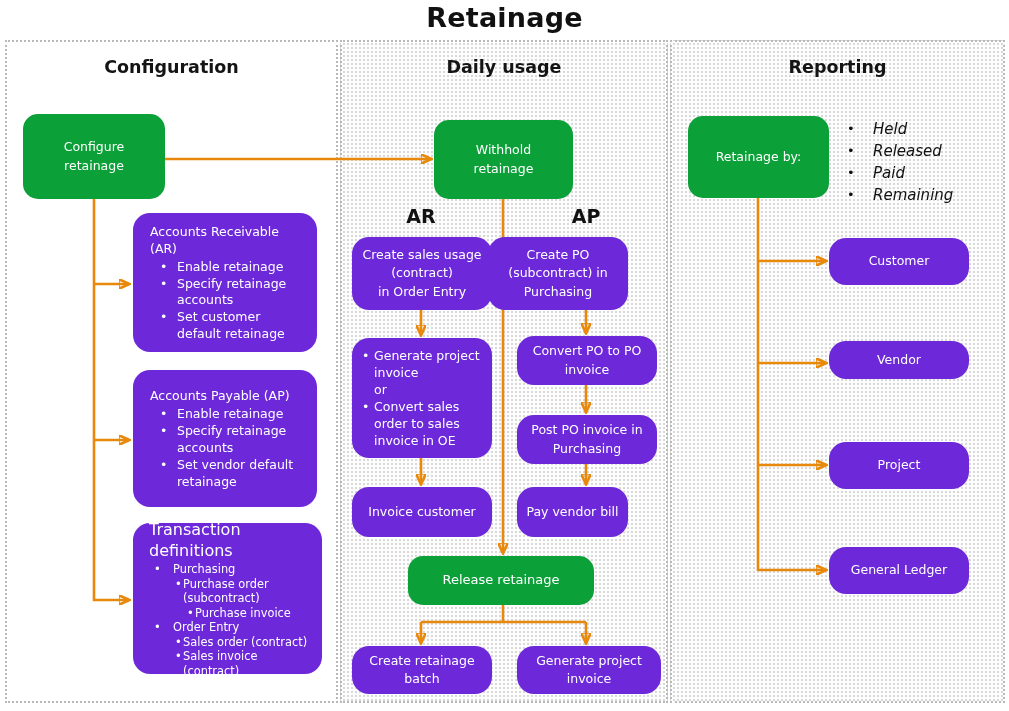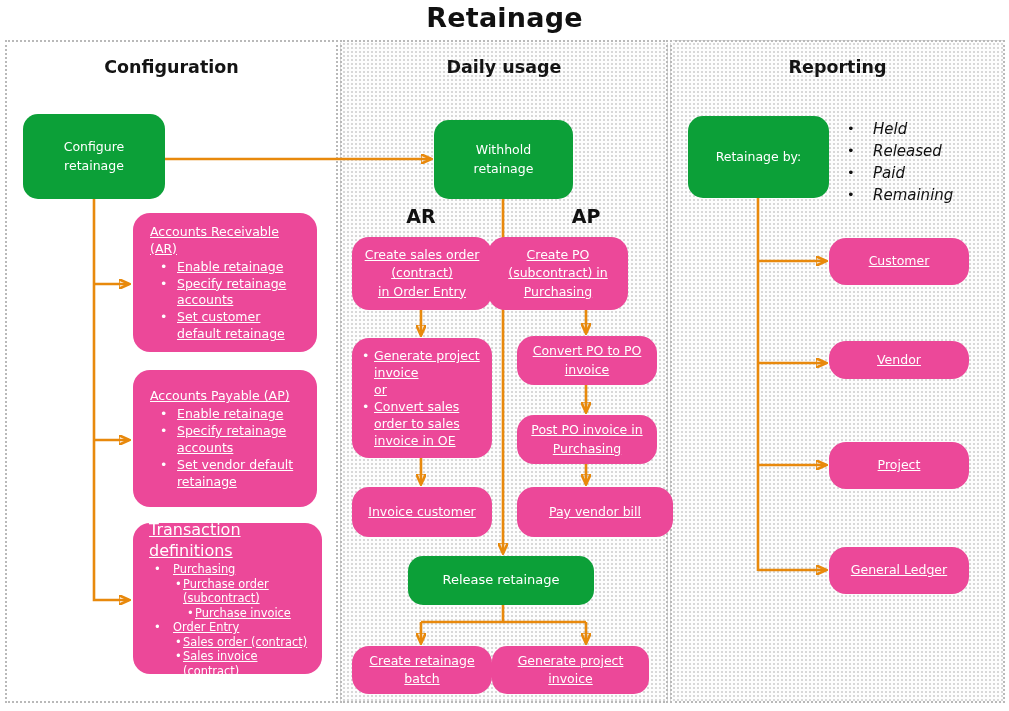--- a/index.html
+++ b/index.html
@@ -21,21 +21,21 @@
   .col-header { position:absolute; top:15px; left:0; width:100%; text-align:center;
     font-size:17.5px; font-weight:bold; color:#141414; }
 
   svg.connectors { position:absolute; left:0; top:0; z-index:2; pointer-events:none; }
   svg.connectors path { stroke:#E8890C; stroke-width:2.6; fill:none; }
 
   .node { position:absolute; z-index:3; color:#fff; display:flex; flex-direction:column;
     justify-content:center; }
   .node.centered { align-items:center; text-align:center; }
   .green { background:#0CA038; border-radius:15px; }
-  .navy  { background:#ec4899; border-radius:17px;text-decoration:underline; }
+  .navy  { background:#6d28d9; border-radius:17px; }
   .pre { white-space:pre-line; }
 
   .node-text { font-size:12.5px; line-height:1.6; }
   .node-text.tight { line-height:1.45; }
 
   
   .listbox { padding:14px 14px 12px 17px; justify-content:center; }
   .listbox .box-title { font-size:12.5px; line-height:1.35; margin-bottom:1px; }
   .listbox ul { list-style:none; }
   .listbox li { position:relative; font-size:12.5px; line-height:1.35; padding-left:27px; }
@@ -144,21 +144,21 @@
 
   <div class="node green centered" style="left:434px;top:120px;width:139px;height:79px;">
     <div class="node-text tight pre">Withhold
 retainage</div>
   </div>
 
   <div class="flow-label" style="left:396px;top:205px;width:50px;">AR</div>
   <div class="flow-label" style="left:561px;top:205px;width:50px;">AP</div>
 
   <div class="node navy centered" style="left:352px;top:237px;width:140px;height:73px;">
-    <div class="node-text tight pre">Create sales order
+    <div class="node-text tight pre">Create sales usage
 (contract)
 in Order Entry</div>
   </div>
 
   <div class="node navy genbox" style="left:352px;top:338px;width:140px;height:120px;">
     <div class="gen-line b">Generate project invoice</div>
     <div class="gen-line">or</div>
     <div class="gen-line b">Convert sales order to sales invoice in OE</div>
   </div>
 
@@ -175,34 +175,34 @@
   <div class="node navy centered" style="left:517px;top:336px;width:140px;height:49px;">
     <div class="node-text tight pre">Convert PO to PO
 invoice</div>
   </div>
 
   <div class="node navy centered" style="left:517px;top:415px;width:140px;height:49px;">
     <div class="node-text tight pre">Post PO invoice in
 Purchasing</div>
   </div>
 
-  <div class="node navy centered" style="left:517px;top:487px;width:156px;height:50px;">
+  <div class="node navy centered" style="left:517px;top:487px;width:111px;height:50px;">
     <div class="node-text tight">Pay vendor bill</div>
   </div>
 
   <div class="node green centered" style="left:408px;top:556px;width:186px;height:49px;">
     <div class="node-text tight" style="font-size:13px;">Release retainage</div>
   </div>
 
   <div class="node navy centered" style="left:352px;top:646px;width:140px;height:48px;">
     <div class="node-text tight pre">Create retainage
 batch</div>
   </div>
 
-  <div class="node navy centered" style="left:492px;top:646px;width:157px;height:48px;border-radius:15px;">
+  <div class="node navy centered" style="left:517px;top:646px;width:144px;height:48px;">
     <div class="node-text tight pre">Generate project
 invoice</div>
   </div>
 
   <div class="node green centered" style="left:688px;top:116px;width:141px;height:82px;">
     <div class="node-text tight">Retainage by:</div>
   </div>
 
   <ul class="report-bullets" style="left:843px;top:118px;width:140px;">
     <li>Held</li>

